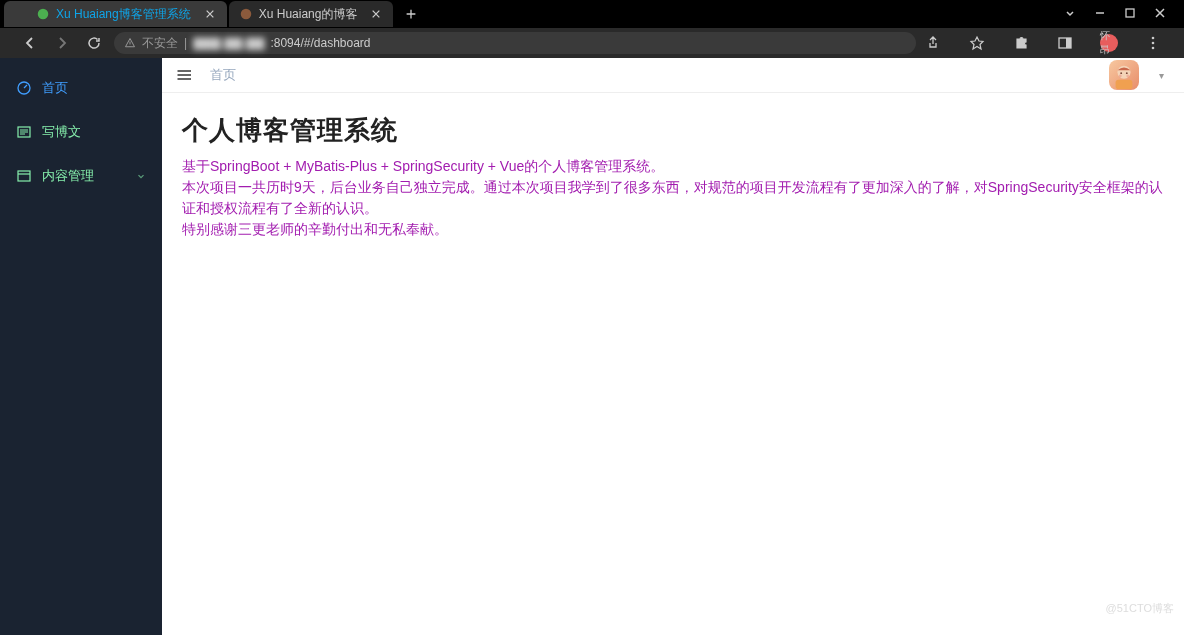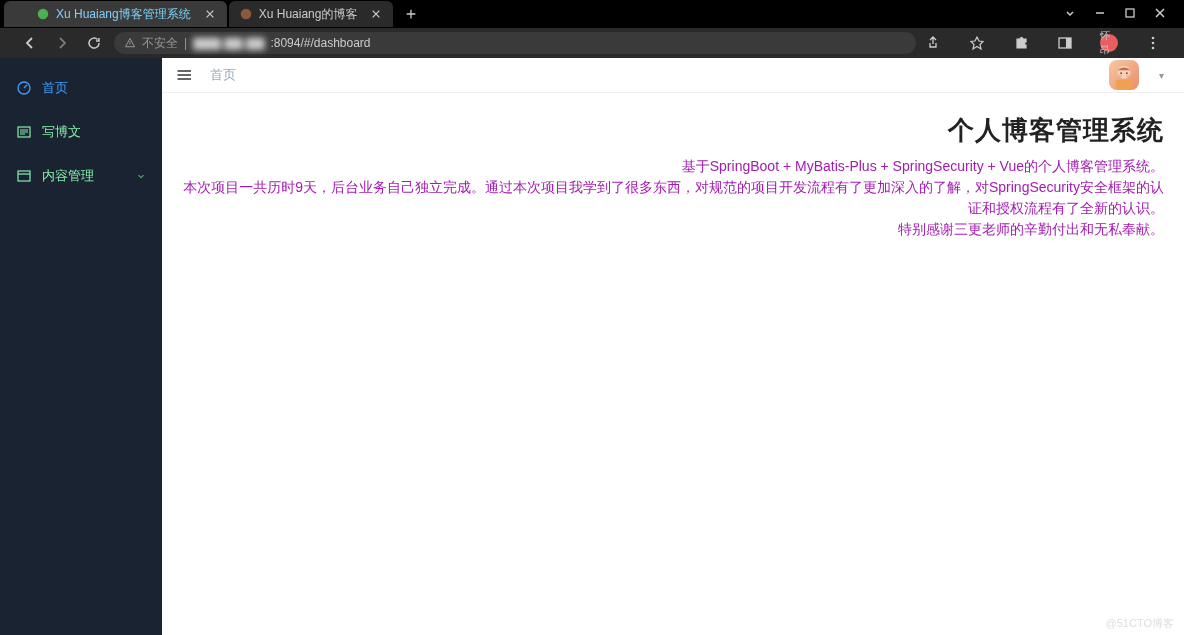--- a/index.html
+++ b/index.html
@@ -2,21 +2,21 @@
 <html><head>
   <meta charset="utf-8">
   <style>
     * { margin: 0; padding: 0; box-sizing: border-box; }
     body { font-family: -apple-system, BlinkMacSystemFont, "Segoe UI", "PingFang SC", "Microsoft YaHei", sans-serif; background: #000; width: 1184px; height: 635px; overflow: hidden; }
     
     
     .browser-chrome { background: #000; }
     .tab-bar { display: flex; align-items: center; height: 28px; background: #000; padding: 0 4px; }
     .tab { display: flex; align-items: center; height: 26px; padding: 0 10px; background: #2a2a2a; color: #ccc; font-size: 12px; border-radius: 6px 6px 0 0; margin-right: 2px; gap: 6px; }
-    .tab.active { background: #3a3a3a; color: #7dd3fc; padding-left: 32px; }
+    .tab.active { background: #3a3a3a; color: #0ea5e9; padding-left: 32px; }
     .tab-icon { width: 14px; height: 14px; display: inline-flex; align-items: center; justify-content: center; }
     .tab-close { width: 14px; height: 14px; display: inline-flex; align-items: center; justify-content: center; margin-left: 6px; cursor: pointer; }
     .new-tab { width: 24px; height: 24px; display: inline-flex; align-items: center; justify-content: center; color: #ccc; cursor: pointer; margin-left: 4px; }
     .window-controls { margin-left: auto; display: flex; gap: 14px; padding-right: 12px; }
     .window-controls span { color: #ccc; cursor: pointer; font-size: 12px; width: 16px; text-align: center; }
     
     .nav-bar { display: flex; align-items: center; height: 30px; background: #2a2a2a; padding: 0 18px; gap: 8px; }
     .nav-btn { width: 24px; height: 24px; display: inline-flex; align-items: center; justify-content: center; color: #999; cursor: pointer; }
     .address-bar { flex: 1; height: 22px; background: #3a3a3a; border-radius: 11px; display: flex; align-items: center; padding: 0 10px; color: #ccc; font-size: 12px; gap: 6px; }
     .address-bar .warn { color: #999; }
@@ -35,25 +35,25 @@
     .sidebar-icon { width: 16px; height: 16px; display: inline-flex; align-items: center; justify-content: center; }
     
     .main { flex: 1; display: flex; flex-direction: column; background: #fff; overflow: hidden; }
     .topbar { height: 35px; display: flex; align-items: center; padding: 0 14px; border-bottom: 1px solid #eee; gap: 16px; }
     .hamburger { width: 18px; height: 18px; cursor: pointer; display: inline-flex; align-items: center; justify-content: center; }
     .breadcrumb { color: #97a8be; font-size: 13px; }
     .avatar { width: 30px; height: 30px; border-radius: 8px; margin-left: auto; background: linear-gradient(135deg, #f7c8a0, #e88d6a); display: flex; align-items: center; justify-content: center; overflow: hidden; cursor: pointer; }
     .avatar svg { width: 28px; height: 28px; }
     .dropdown-caret { color: #999; font-size: 10px; margin: 0 6px 0 4px; }
     
-    .content { padding: 20px; text-align: right; }
+    .content { padding: 20px; }
     .content h1 { font-size: 26px; font-weight: 700; color: #222; margin-bottom: 8px; letter-spacing: 1px; }
     .content p { font-size: 14px; color: #a21caf; line-height: 1.5; }
     
-    .watermark { position: absolute; bottom: 4px; right: 10px; color: #ddd; font-size: 11px; }
+    .watermark { position: absolute; bottom: 19px; right: 10px; color: #ddd; font-size: 11px; }
   </style>
 </head>
 <body>
 
 <div class="browser-chrome">
   <div class="tab-bar">
     <div class="tab active">
       <span class="tab-icon">
         <svg viewBox="0 0 16 16">
             <circle cx="8" cy="8" r="6" fill="#4caf50"></circle>

